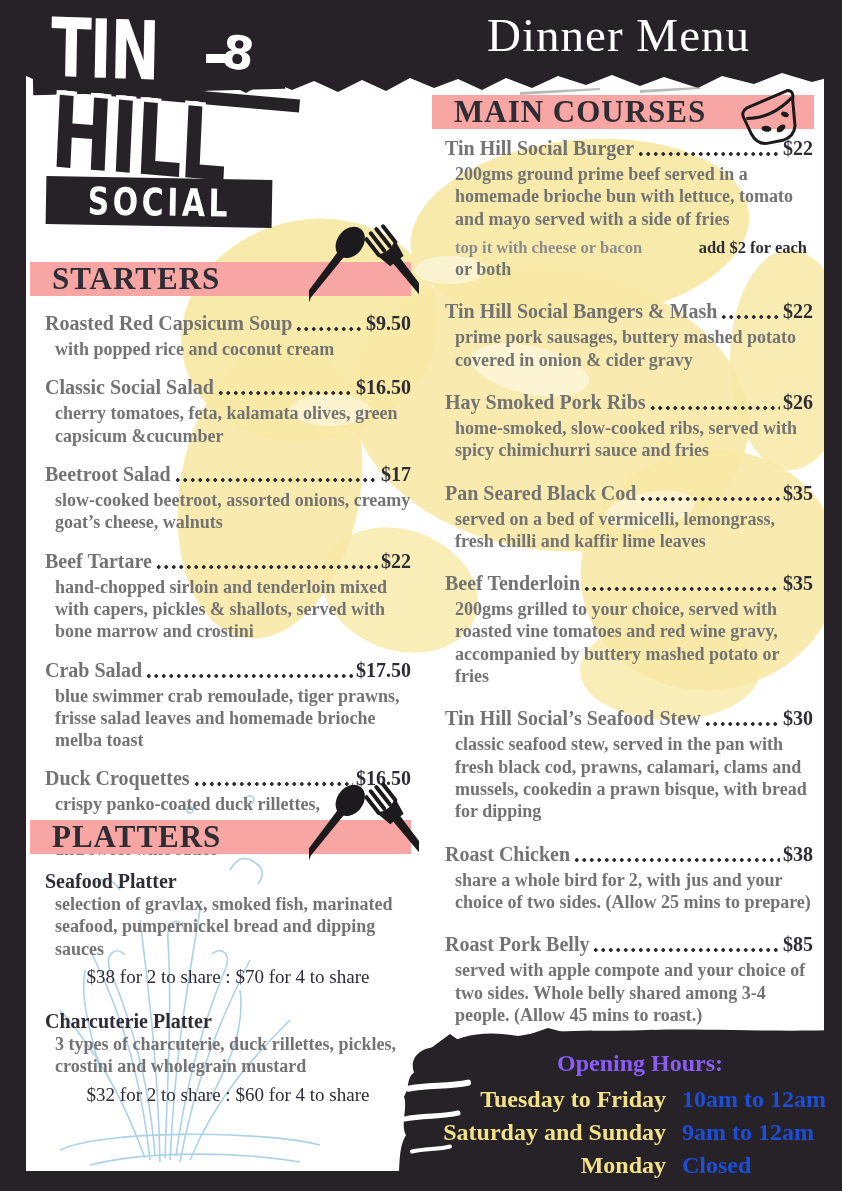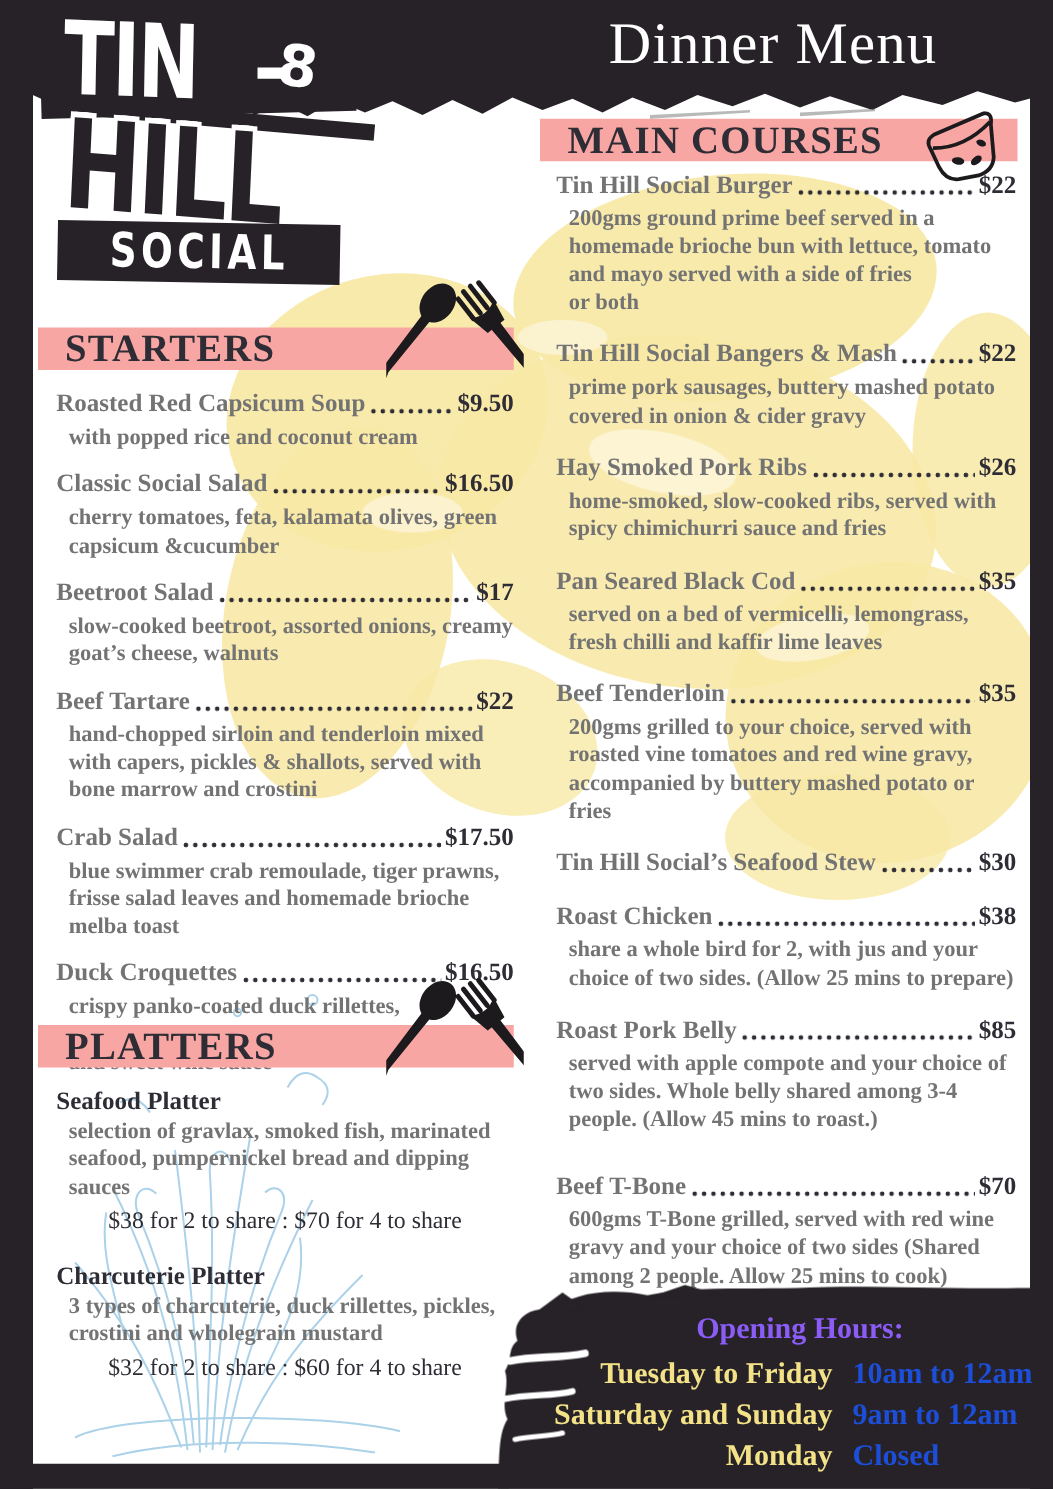--- a/index.html
+++ b/index.html
@@ -265,20 +265,24 @@
       </svg>
     </div>
     <div class="items">
       <div class="mi tight">
         <div class="row">
             <span class="nm">Tin Hill Social Burger</span>
             <span class="leader"></span>
             <span class="pr">$22</span>
           </div>
         <div class="desc">200gms ground prime beef served in a homemade brioche bun with lettuce, tomato and mayo served with a side of fries</div>
+        <div class="note-row">
+          <span class="note-left">top it with cheese or bacon</span>
+          <span class="note-right">add $2 for each</span>
+        </div>
         <div class="desc" style="margin-top:0;">or both</div>
       </div>
       <div class="mi">
         <div class="row">
             <span class="nm">Tin Hill Social Bangers &amp; Mash</span>
             <span class="leader"></span>
             <span class="pr">$22</span>
           </div>
         <div class="desc">prime pork sausages, buttery mashed potato covered in onion &amp; cider gravy</div>
       </div>
@@ -305,20 +309,21 @@
             <span class="pr">$35</span>
           </div>
         <div class="desc">200gms grilled to your choice, served with roasted vine tomatoes and red wine gravy, accompanied by buttery mashed potato or fries</div>
       </div>
       <div class="mi">
         <div class="row">
             <span class="nm">Tin Hill Social’s Seafood Stew</span>
             <span class="leader"></span>
             <span class="pr">$30</span>
           </div>
+        <div class="desc">classic seafood stew, served in the pan with fresh black cod, prawns, calamari, clams and mussels, cookedin a prawn bisque, with bread for dipping</div>
       </div>
       <div class="mi">
         <div class="row">
             <span class="nm">Roast Chicken</span>
             <span class="leader"></span>
             <span class="pr">$38</span>
           </div>
         <div class="desc">share a whole bird for 2, with jus and your choice of two sides. (Allow 25 mins to prepare)</div>
       </div>
       <div class="mi">

